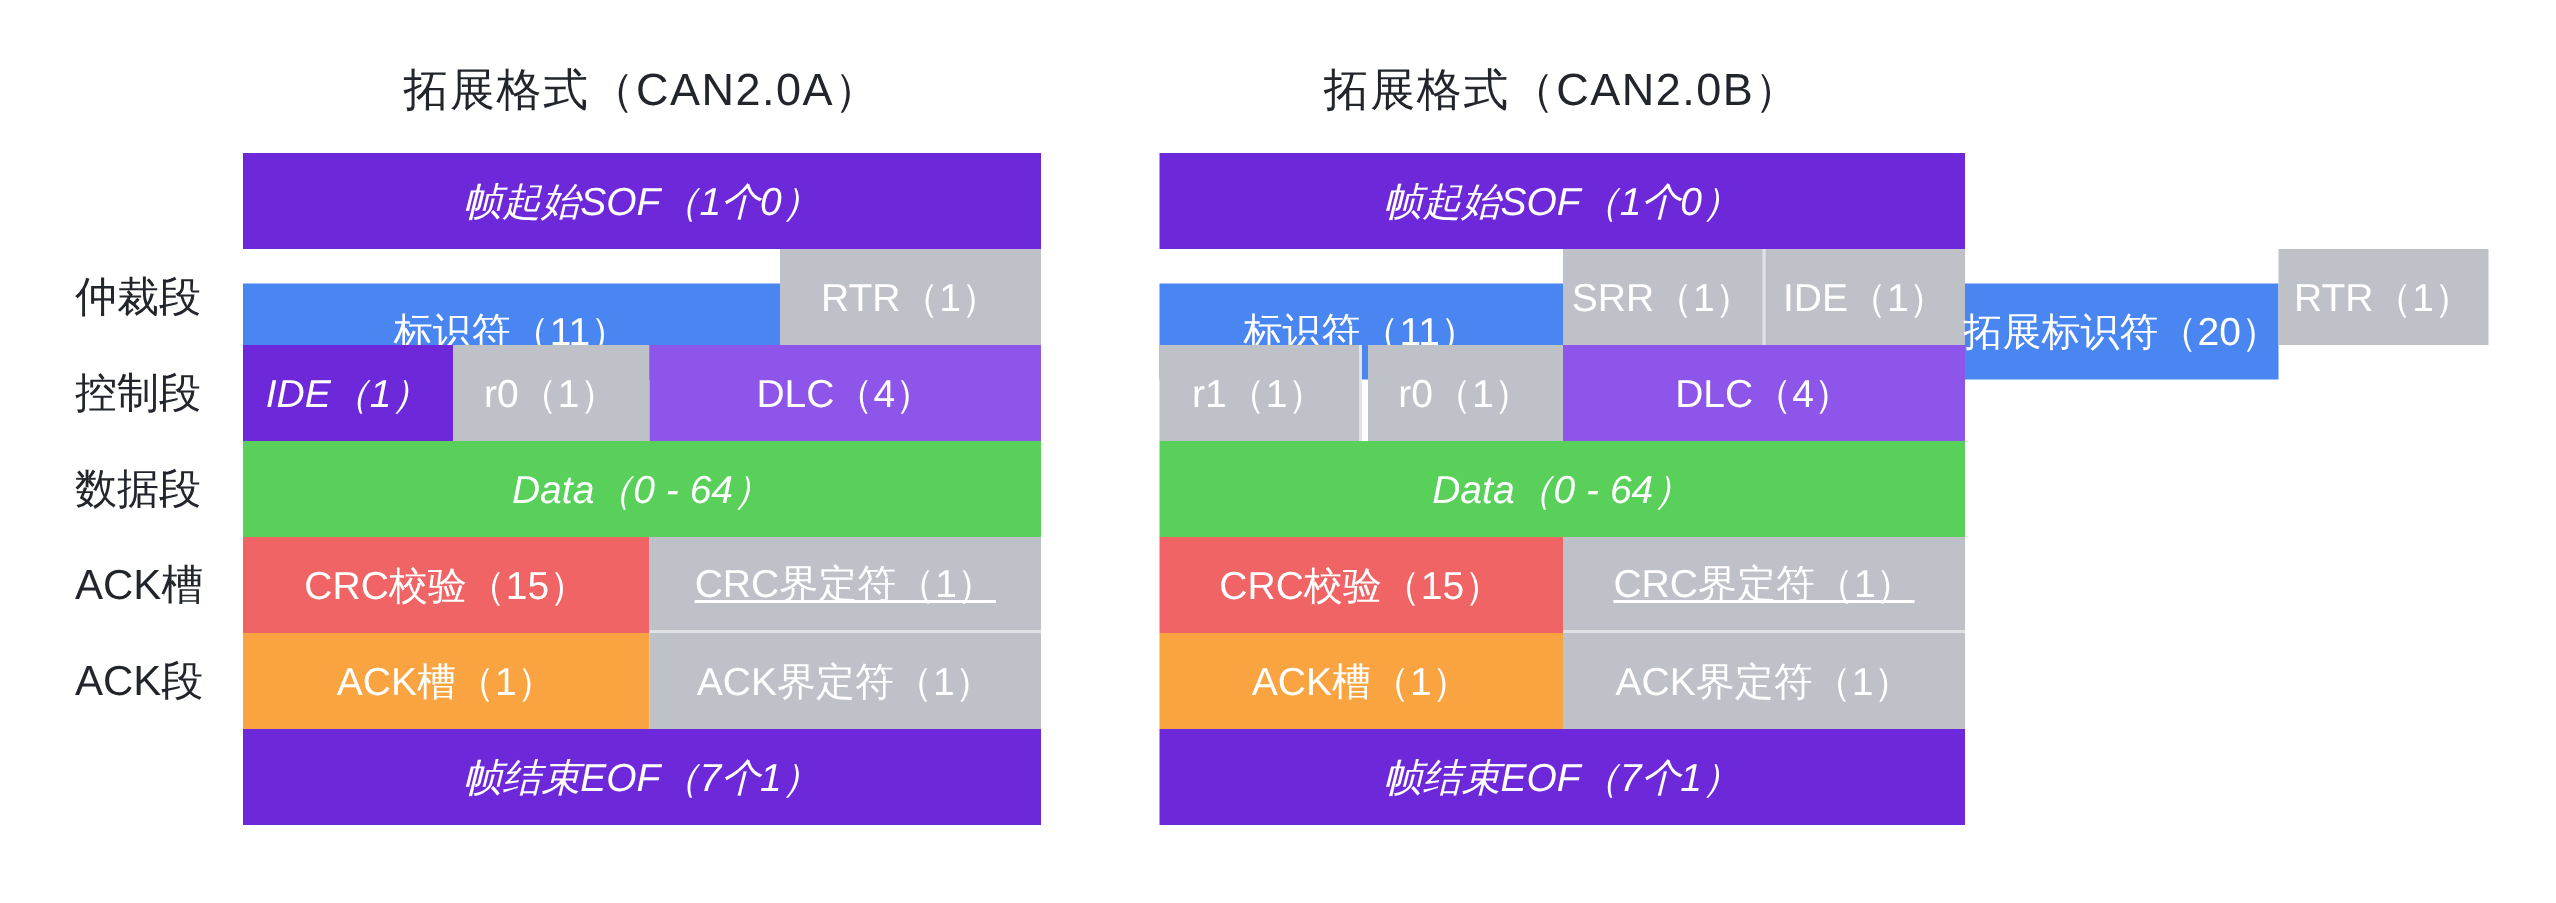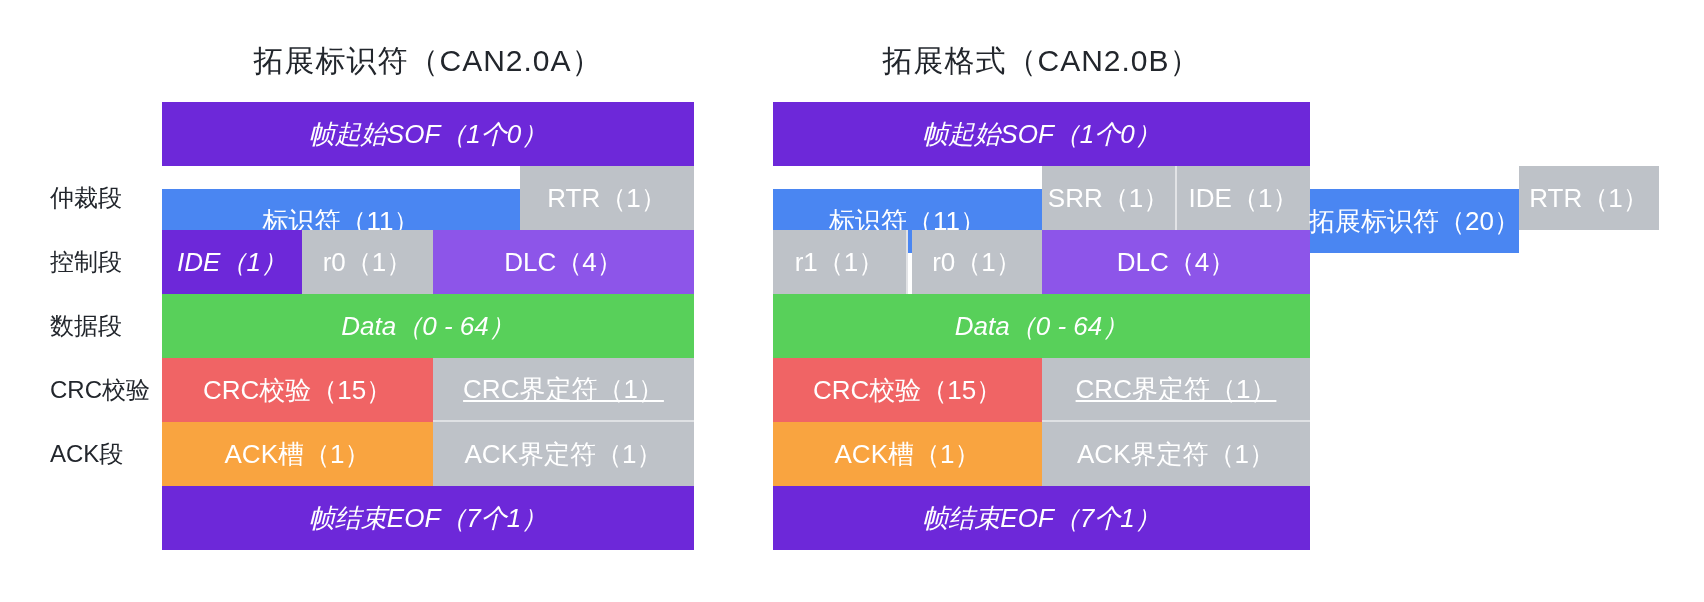--- a/index.html
+++ b/index.html
@@ -10,21 +10,21 @@
     overflow:hidden;
     font-family:"Liberation Sans","DejaVu Sans",sans-serif;
   }
   .title{
     position:absolute;top:40px;height:42px;line-height:42px;
     text-align:center;font-size:30px;font-weight:500;color:#22262c;
     letter-spacing:1px;white-space:nowrap;
   }
   .rowlabel{
     position:absolute;left:50px;width:110px;height:64px;line-height:64px;
-    font-size:24px;color:#22262c;text-align:left;white-space:nowrap;
+    font-size:28px;color:#22262c;text-align:left;white-space:nowrap;
   }
   .seg{
     position:absolute;height:64px;
     display:flex;align-items:center;justify-content:center;
     font-size:26px;color:#ffffff;white-space:nowrap;
     box-sizing:border-box;
   }
   .dark  {background:#6d28d9;font-style:italic;}
   .gray  {background:#bec2c8;}
   .blue  {background:#4a86f2;margin-top:23px;}
@@ -33,27 +33,27 @@
   .red   {background:#f06465;}
   .orange{background:#f9a440;}
   .div-r {border-right:2px solid rgba(255,255,255,0.55);}
   .div-b {border-bottom:2px solid rgba(255,255,255,0.5);text-decoration:underline;}
 </style>
 </head>
 <body>
 
 <div class="canvas">
 
-  <div class="title" style="left:162px;width:532px;">拓展标识符（CAN2.0A）</div>
+  <div class="title" style="left:162px;width:532px;">拓展格式（CAN2.0A）</div>
   <div class="title" style="left:773px;width:537px;">拓展格式（CAN2.0B）</div>
 
   <div class="rowlabel" style="top:166px;">仲裁段</div>
   <div class="rowlabel" style="top:230px;">控制段</div>
   <div class="rowlabel" style="top:294px;">数据段</div>
-  <div class="rowlabel" style="top:358px;">CRC校验</div>
+  <div class="rowlabel" style="top:358px;">ACK槽</div>
   <div class="rowlabel" style="top:422px;">ACK段</div>
 
   <div>
     <div class="seg dark" style="left:162px;top:102px;width:532px;">帧起始SOF（1个0）</div>
     <div class="seg blue" style="left:162px;top:166px;width:358px;">标识符（11）</div>
     <div class="seg gray" style="left:520px;top:166px;width:174px;">RTR（1）</div>
     <div class="seg dark" style="left:162px;top:230px;width:140px;">IDE（1）</div>
     <div class="seg gray" style="left:302px;top:230px;width:131px;">r0（1）</div>
     <div class="seg purple" style="left:433px;top:230px;width:261px;">DLC（4）</div>
     <div class="seg green" style="left:162px;top:294px;width:532px;">Data（0 - 64）</div>

